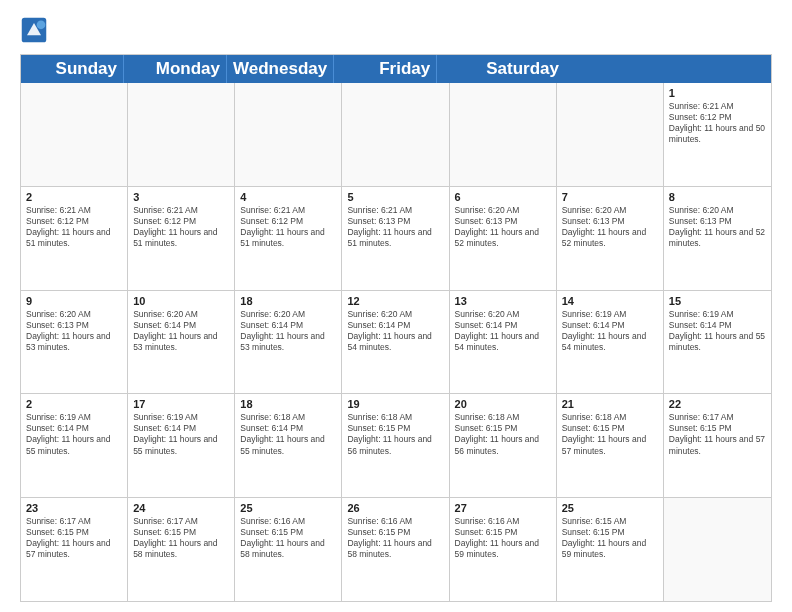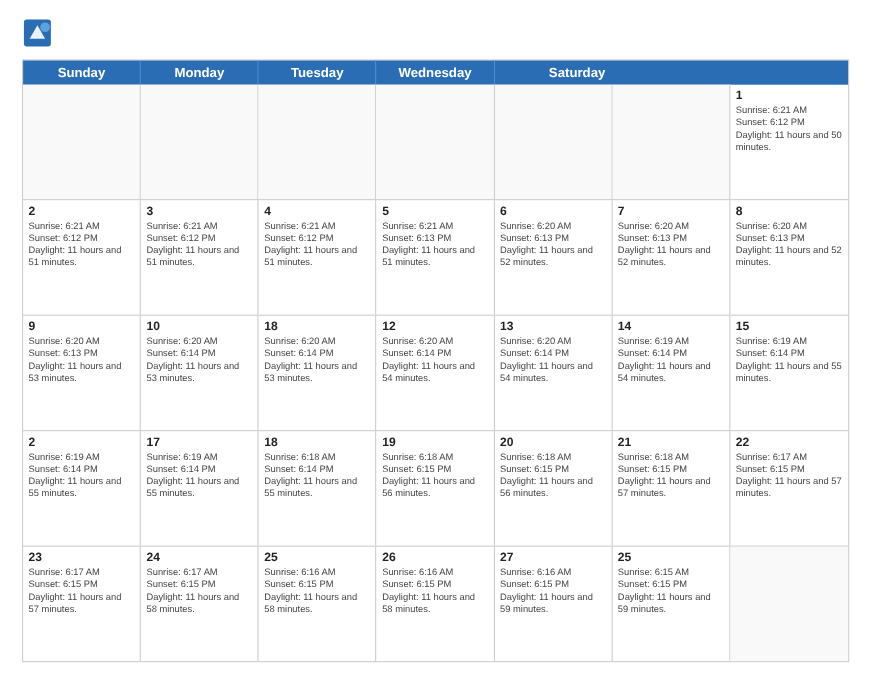--- a/index.html
+++ b/index.html
@@ -66,25 +66,25 @@
       flex-direction: column;
       border: 1px solid #ccc;
     }
     .cal-header {
       display: grid;
       grid-template-columns: repeat(7, 1fr);
       background: #2a6db5;
     }
     .cal-header-cell {
       color: #fff;
-      font-size: 12px;
+      font-size: 17px;
       font-weight: bold;
       padding: 4px 6px;
       border-right: 1px solid #4a8dd5;
-      text-align: center;
+      text-align: right;
     }
     .cal-header-cell:last-child { border-right: none; margin-left: 43px; }
     .cal-body {
       flex: 1;
       display: flex;
       flex-direction: column;
     }
     .cal-row {
       display: grid;
       grid-template-columns: repeat(7, 1fr);
@@ -135,22 +135,22 @@
     <div class="title-block">
       <div class="title-month"></div>
       <div class="title-location"></div>
     </div>
   </div>
 
   <div class="calendar">
     <div class="cal-header">
     <div class="cal-header-cell">Sunday</div>
         <div class="cal-header-cell">Monday</div>
-        <div class="cal-header-cell">Tuesday</div>
         <div class="cal-header-cell">Wednesday</div>
+        <div class="cal-header-cell">Friday</div>
         <div class="cal-header-cell">Saturday</div>
       </div>
     <div class="cal-body">
     <div class="cal-row">
           <div class="cal-cell empty"></div>
           <div class="cal-cell empty"></div>
           <div class="cal-cell empty"></div>
           <div class="cal-cell empty"></div>
           <div class="cal-cell empty"></div>
           <div class="cal-cell empty"></div>

